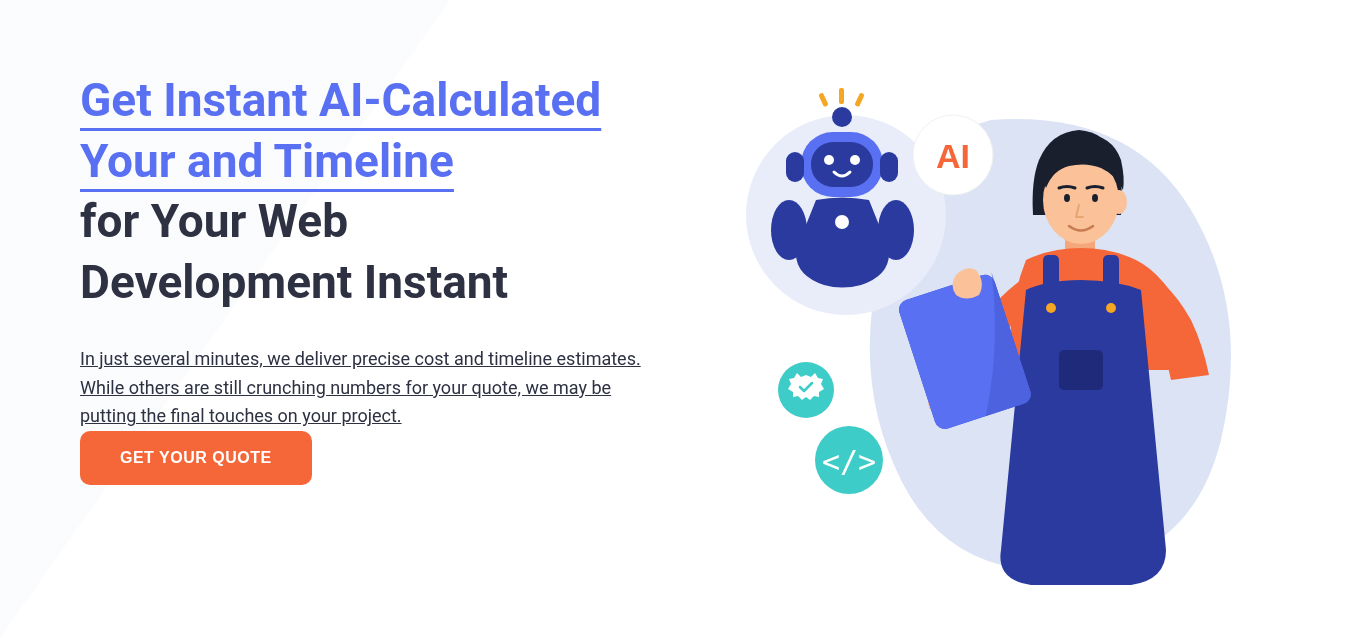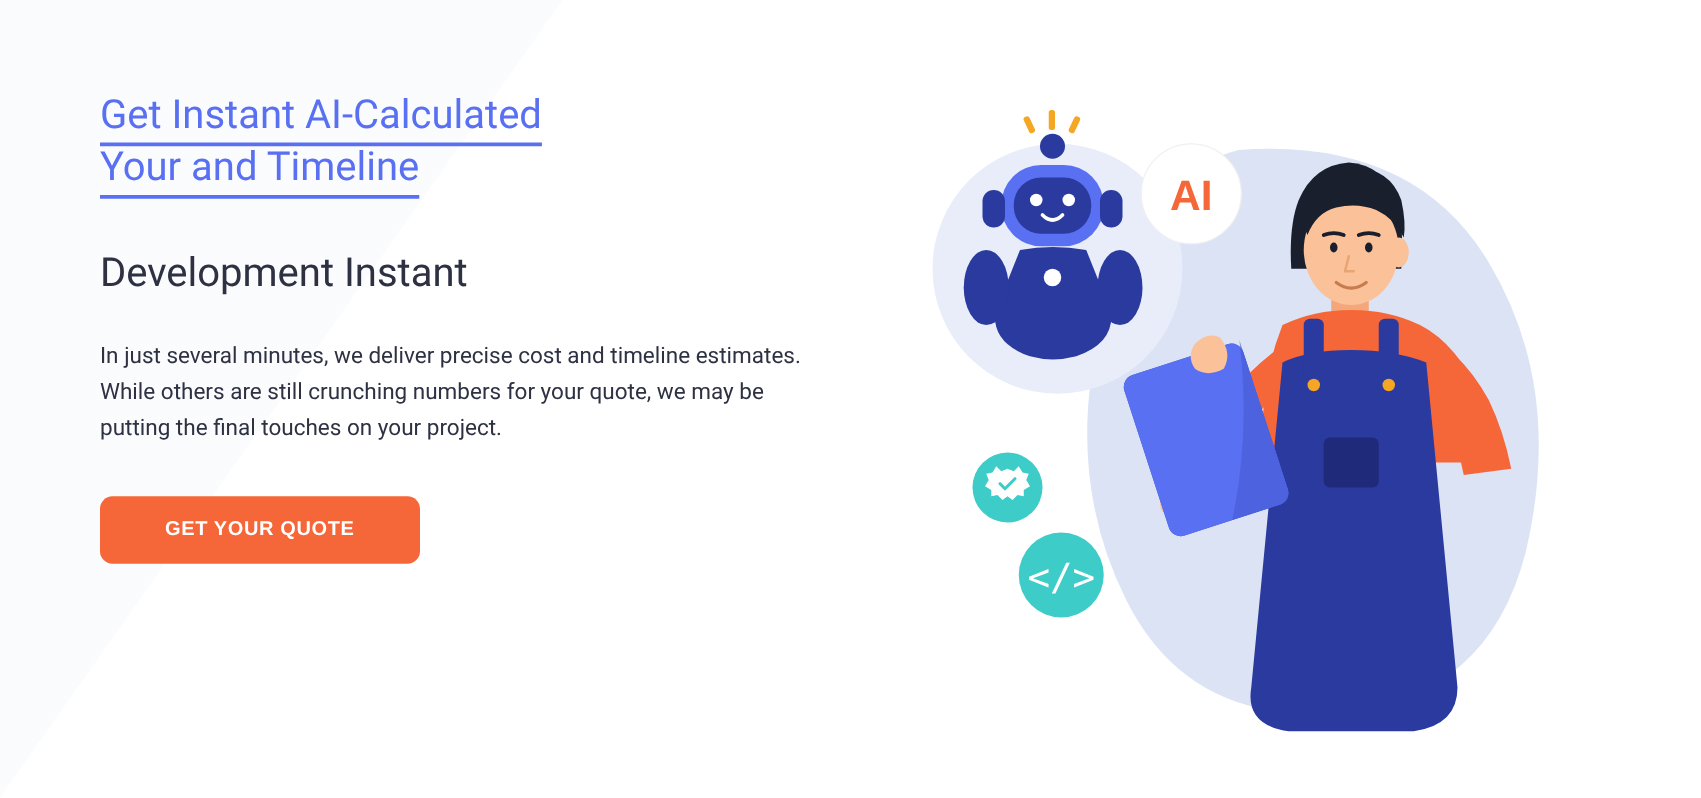--- a/index.html
+++ b/index.html
@@ -35,49 +35,49 @@
       position: relative;
       z-index: 1;
     }
     
     .left-col {
       flex: 1;
       max-width: 620px;
     }
     
     .heading {
-      font-size: 32px;
-      font-weight: 400;
+      font-size: 46px;
+      font-weight: 700;
       line-height: 1.32;
       margin-bottom: 32px;
     }
     
     .heading-highlight {
       color: #5970f2;
       text-decoration: underline;
       text-decoration-color: #5970f2;
       text-decoration-thickness: 3px;
       text-underline-offset: 12px;
     }
     
     .heading-dark {
       color: #2d3142;
     }
     
     .description {
       font-size: 18px;
       line-height: 1.6;
       color: #2d3142;
-      margin-bottom: 40px;
       max-width: 580px;
+      text-decoration: underline;
     }
     
     .cta-button {
       display: inline-block;
-      padding: 18px 52px;
+      padding: 18px 40px;
       background: #f56738;
       color: #ffffff;
       font-size: 16px;
       font-weight: 700;
       letter-spacing: 0.5px;
       border: none;
       border-radius: 10px;
       cursor: pointer;
       text-transform: uppercase;
     }
@@ -99,21 +99,21 @@
 </head>
 <body>
 
 <div class="diagonal-bg"></div>
 
 <div class="container">
   <div class="left-col">
     <h1 class="heading">
       <span class="heading-highlight">Get Instant AI-Calculated</span><br>
       <span class="heading-highlight">Your and Timeline</span><br>
-      <br>
+      <span class="heading-dark">for Your Web</span><br>
       <span class="heading-dark">Development Instant</span>
     </h1>
     
     <p class="description">In just several minutes, we deliver precise cost and timeline estimates. While others are still crunching numbers for your quote, we may be putting the final touches on your project.</p>
     
     <button class="cta-button">GET YOUR QUOTE</button>
   </div>
 
   <div class="right-col">
     <svg class="illustration" viewBox="0 0 550 540">

